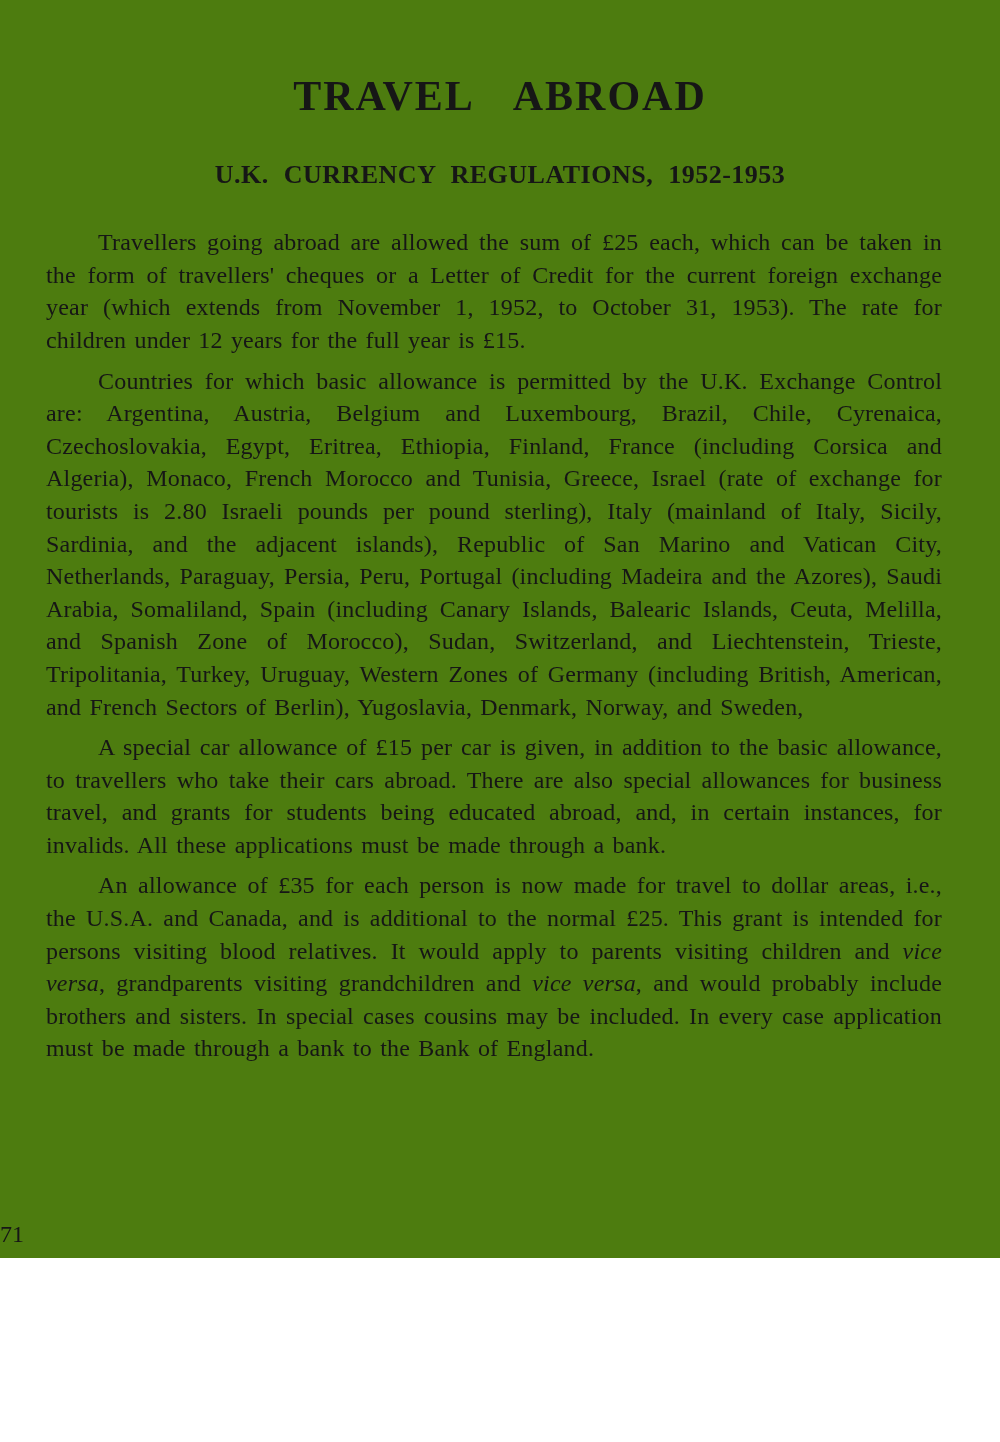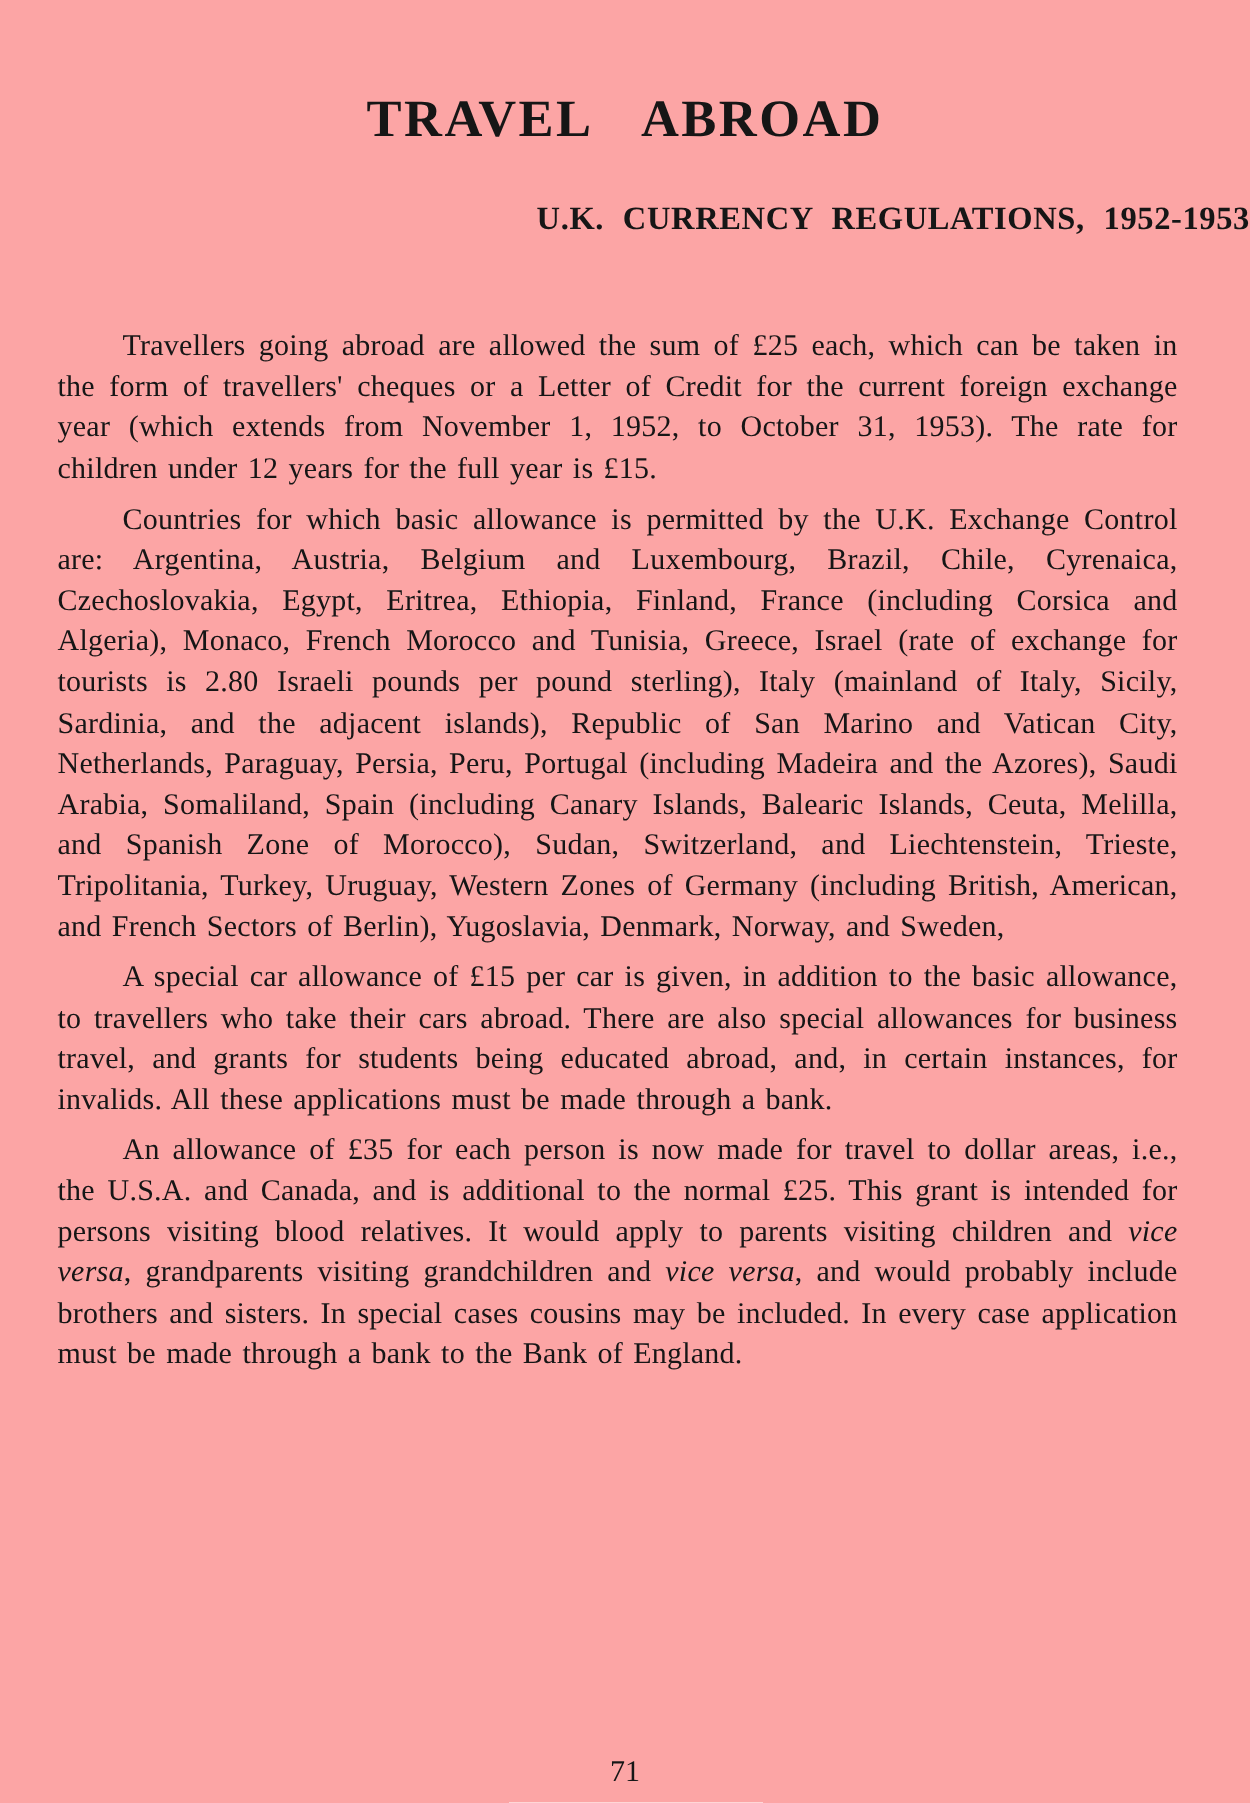--- a/index.html
+++ b/index.html
@@ -3,69 +3,68 @@
 <meta charset="utf-8">
 <style>
   html, body {
     margin: 0;
     padding: 0;
     background: #ffffff;
   }
   .page {
     position: relative;
     width: 1000px;
-    height: 1442px;
+    height: 1258px;
     margin: 0 auto;
-    background: #fca5a5;
+    background: #4d7c0f;
     color: #161616;
     font-family: "Liberation Serif", "DejaVu Serif", serif;
     overflow: hidden;
     box-sizing: border-box;
   }
   .page-title {
     margin: 0;
     padding-top: 72px;
     text-align: center;
     font-size: 42px;
     line-height: 1.15;
     font-weight: 700;
     letter-spacing: 2px;
     word-spacing: 30px;
   }
   .page-subtitle {
     margin: 40px 0 0 0;
-    text-align: right;
+    text-align: center;
     font-size: 26px;
     line-height: 1.15;
     font-weight: 700;
     letter-spacing: 0.5px;
     word-spacing: 8px;
   }
   .body-text {
-    margin-top: 71px;
+    margin-top: 36px;
     padding: 0 58px 0 46px;
     font-size: 24px;
     line-height: 32.6px;
     text-align: justify;
     letter-spacing: 0.2px;
     word-spacing: 2px;
   }
   .body-text p {
     margin: 0 0 8px 0;
     text-indent: 52px;
   }
   .body-text em {
     font-style: italic;
   }
   .page-number {
     position: absolute;
     bottom: 10px;
     left: 0;
     right: 0;
-    text-align: center;
     font-size: 24px;
     font-weight: 400;
   }
 </style>
 </head>
 <body>
 
 <div class="page">
 
   <h1 class="page-title">TRAVEL ABROAD</h1>

